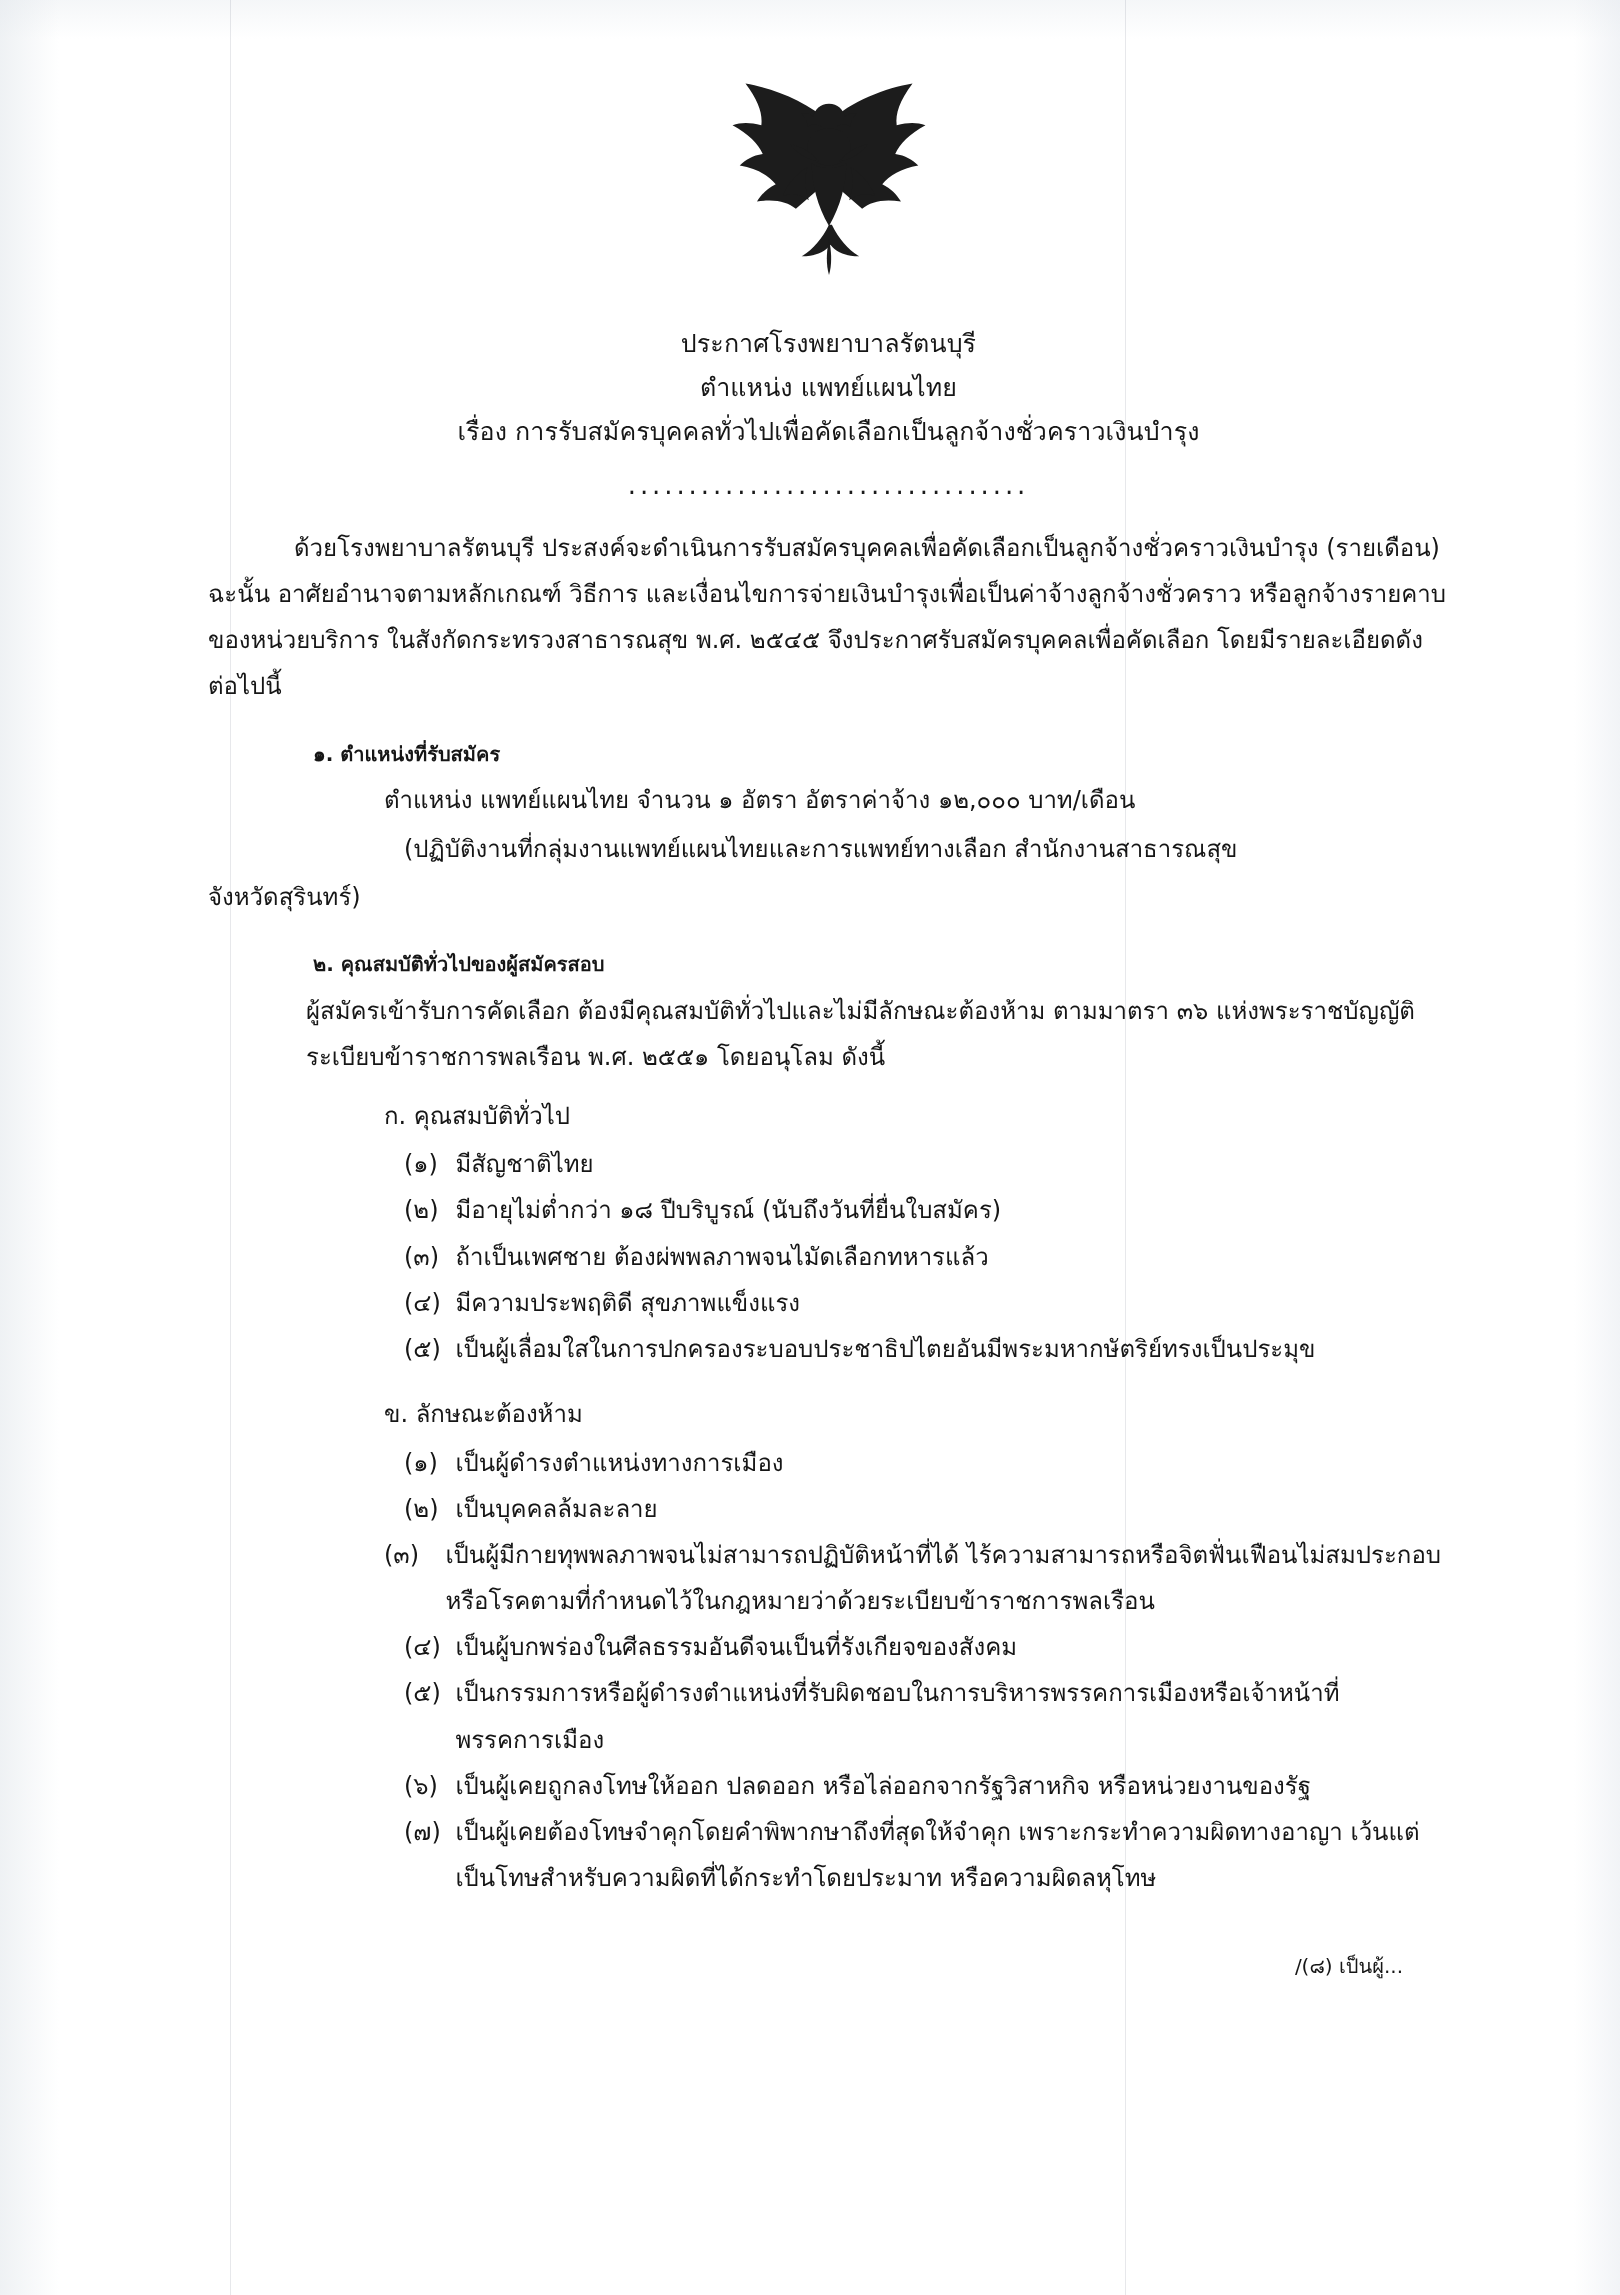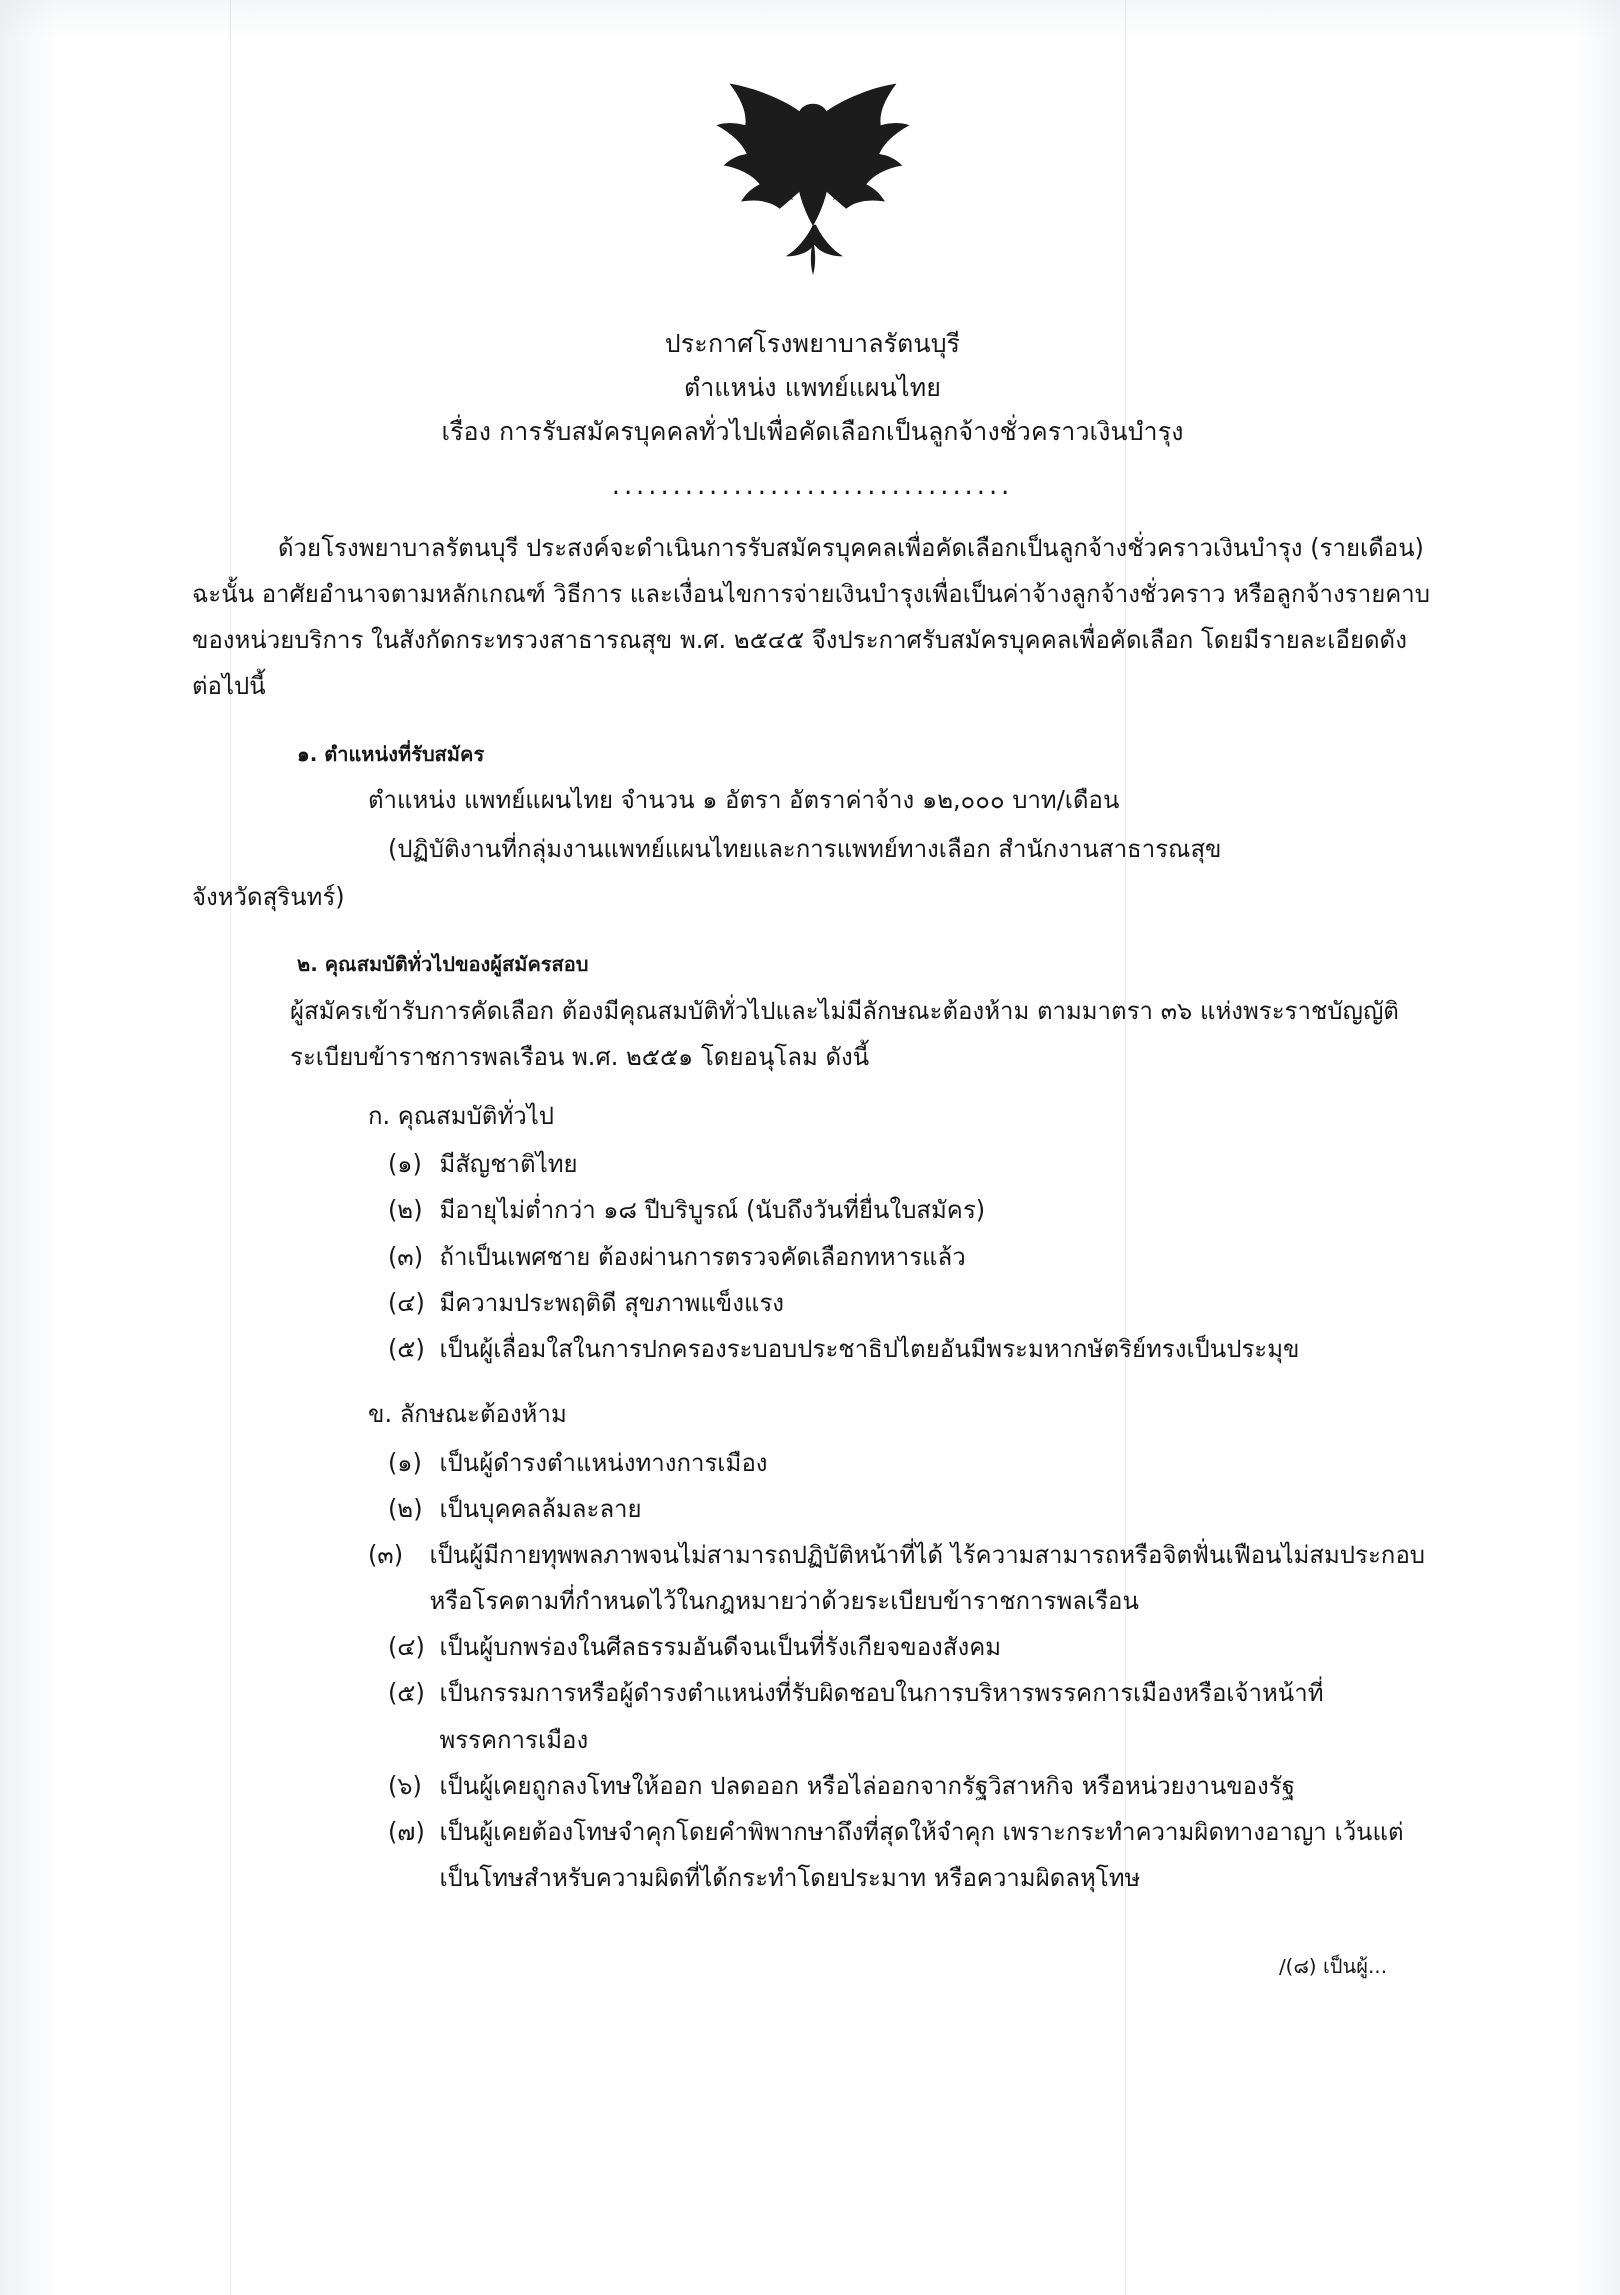--- a/index.html
+++ b/index.html
@@ -33,21 +33,21 @@
     bottom: 0;
     width: 1.3px;
     background: rgba(120,130,145,0.18);
     pointer-events: none;
   }
   .fold-left { left: 230px; }
   .fold-right { left: 1125px; }
 
   .content {
     position: absolute;
-    left: 192px;
+    left: 208px;
     top: 72px;
     width: 1241px;
   }
 
   
   .emblem-wrap {
     display: flex;
     justify-content: center;
     margin-bottom: 34px;
   }
@@ -173,21 +173,21 @@
       <div class="sublist-item">
         <span class="sublist-num">(๑)</span>
         <span class="sublist-text">มีสัญชาติไทย</span>
       </div>
       <div class="sublist-item">
         <span class="sublist-num">(๒)</span>
         <span class="sublist-text">มีอายุไม่ต่ำกว่า ๑๘ ปีบริบูรณ์ (นับถึงวันที่ยื่นใบสมัคร)</span>
       </div>
       <div class="sublist-item">
         <span class="sublist-num">(๓)</span>
-        <span class="sublist-text">ถ้าเป็นเพศชาย ต้องผ่านการตรวจคัดเลือกทหารแล้ว</span>
+        <span class="sublist-text">ถ้าเป็นเพศชาย ต้องผ่พพลภาพจนไมัดเลือกทหารแล้ว</span>
       </div>
       <div class="sublist-item">
         <span class="sublist-num">(๔)</span>
         <span class="sublist-text">มีความประพฤติดี สุขภาพแข็งแรง</span>
       </div>
       <div class="sublist-item">
         <span class="sublist-num">(๕)</span>
         <span class="sublist-text">เป็นผู้เลื่อมใสในการปกครองระบอบประชาธิปไตยอันมีพระมหากษัตริย์ทรงเป็นประมุข</span>
       </div>
 

